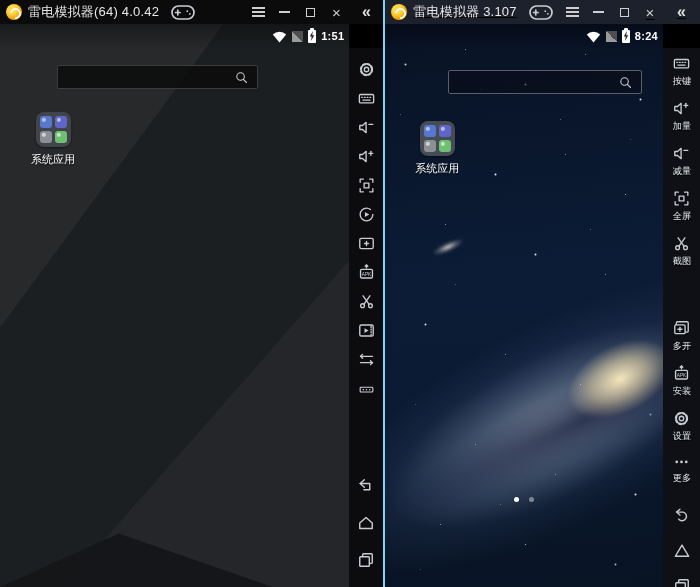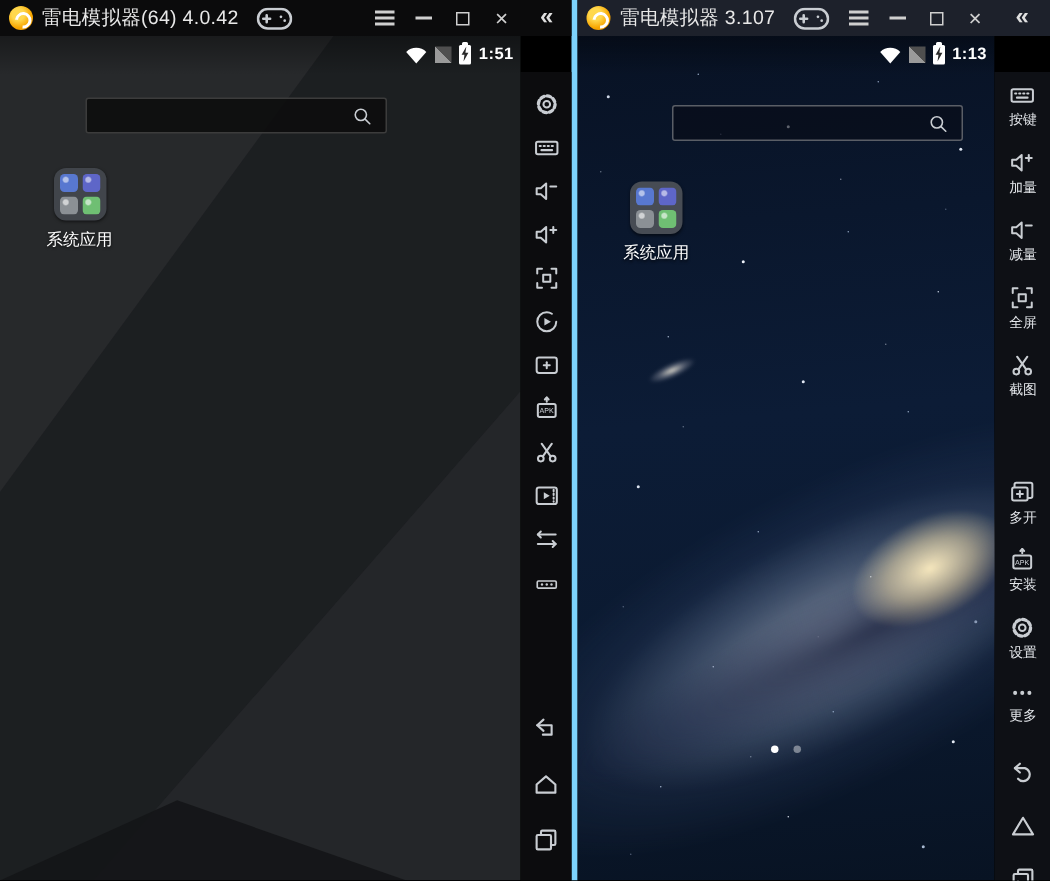--- a/index.html
+++ b/index.html
@@ -2,22 +2,22 @@
 <html><head>
 <meta charset="utf-8">
 <style>
   * { margin:0; padding:0; box-sizing:border-box; }
   html,body { width:700px; height:587px; overflow:hidden; background:#000;
     font-family:"Liberation Sans","DejaVu Sans",sans-serif; }
   .stage { position:relative; width:700px; height:587px; display:flex; }
 
   
   .window { position:relative; height:587px; display:flex; flex-direction:column; }
-  .win-left  { width:426px; border-right:4px solid #7dd3fc; }
-  .win-right { width:348px; }
+  .win-left  { width:426px; border-right:2px solid #7dd3fc; }
+  .win-right { width:348px;text-decoration:underline; }
 
   .titlebar { height:24px; display:flex; align-items:center; flex:none;
     padding-left:6px; color:#e8e8e8; font-size:13px; }
   .tb-left  { background:#0b0b0c; }
   .tb-right { background:#1d212b; }
   .logo { width:16px; height:16px; border-radius:50%; flex:none;
     background:radial-gradient(circle at 38% 35%, #ffd84d 0 28%, #f7a600 62%, #e08900 100%);
     position:relative; }
   .logo::after { content:""; position:absolute; left:4px; top:4px; width:7px; height:7px;
     border:2px solid #fff; border-left-color:transparent; border-radius:50%;
@@ -416,21 +416,21 @@
             <svg width="15" height="13" viewBox="0 0 15 13">
                 <path d="M0.8 4.6 A9.5 9.5 0 0 1 14.2 4.6 L7.5 12.4 Z" fill="#fff"></path>
               </svg>
           </span>
           <span class="st-sim"></span>
           <span class="st-batt">
             <svg width="6" height="10" viewBox="0 0 6 11">
                 <polygon points="4,0 0.5,6 2.6,6 1.9,11 5.5,4.6 3.3,4.6" fill="#2a2a2a"></polygon>
               </svg>
           </span>
-          <span class="st-time">1:13</span>
+          <span class="st-time">8:24</span>
         </div>
         <div class="searchbar search-right">
           <svg width="15" height="15" viewBox="0 0 24 24">
               <g class="ic" stroke="#c5c9ce" stroke-width="2">
                 <circle cx="10.5" cy="10.5" r="6"></circle>
                 <line x1="15" y1="15" x2="20" y2="20"></line>
               </g>
             </svg>
         </div>
         <div class="app app-right">

